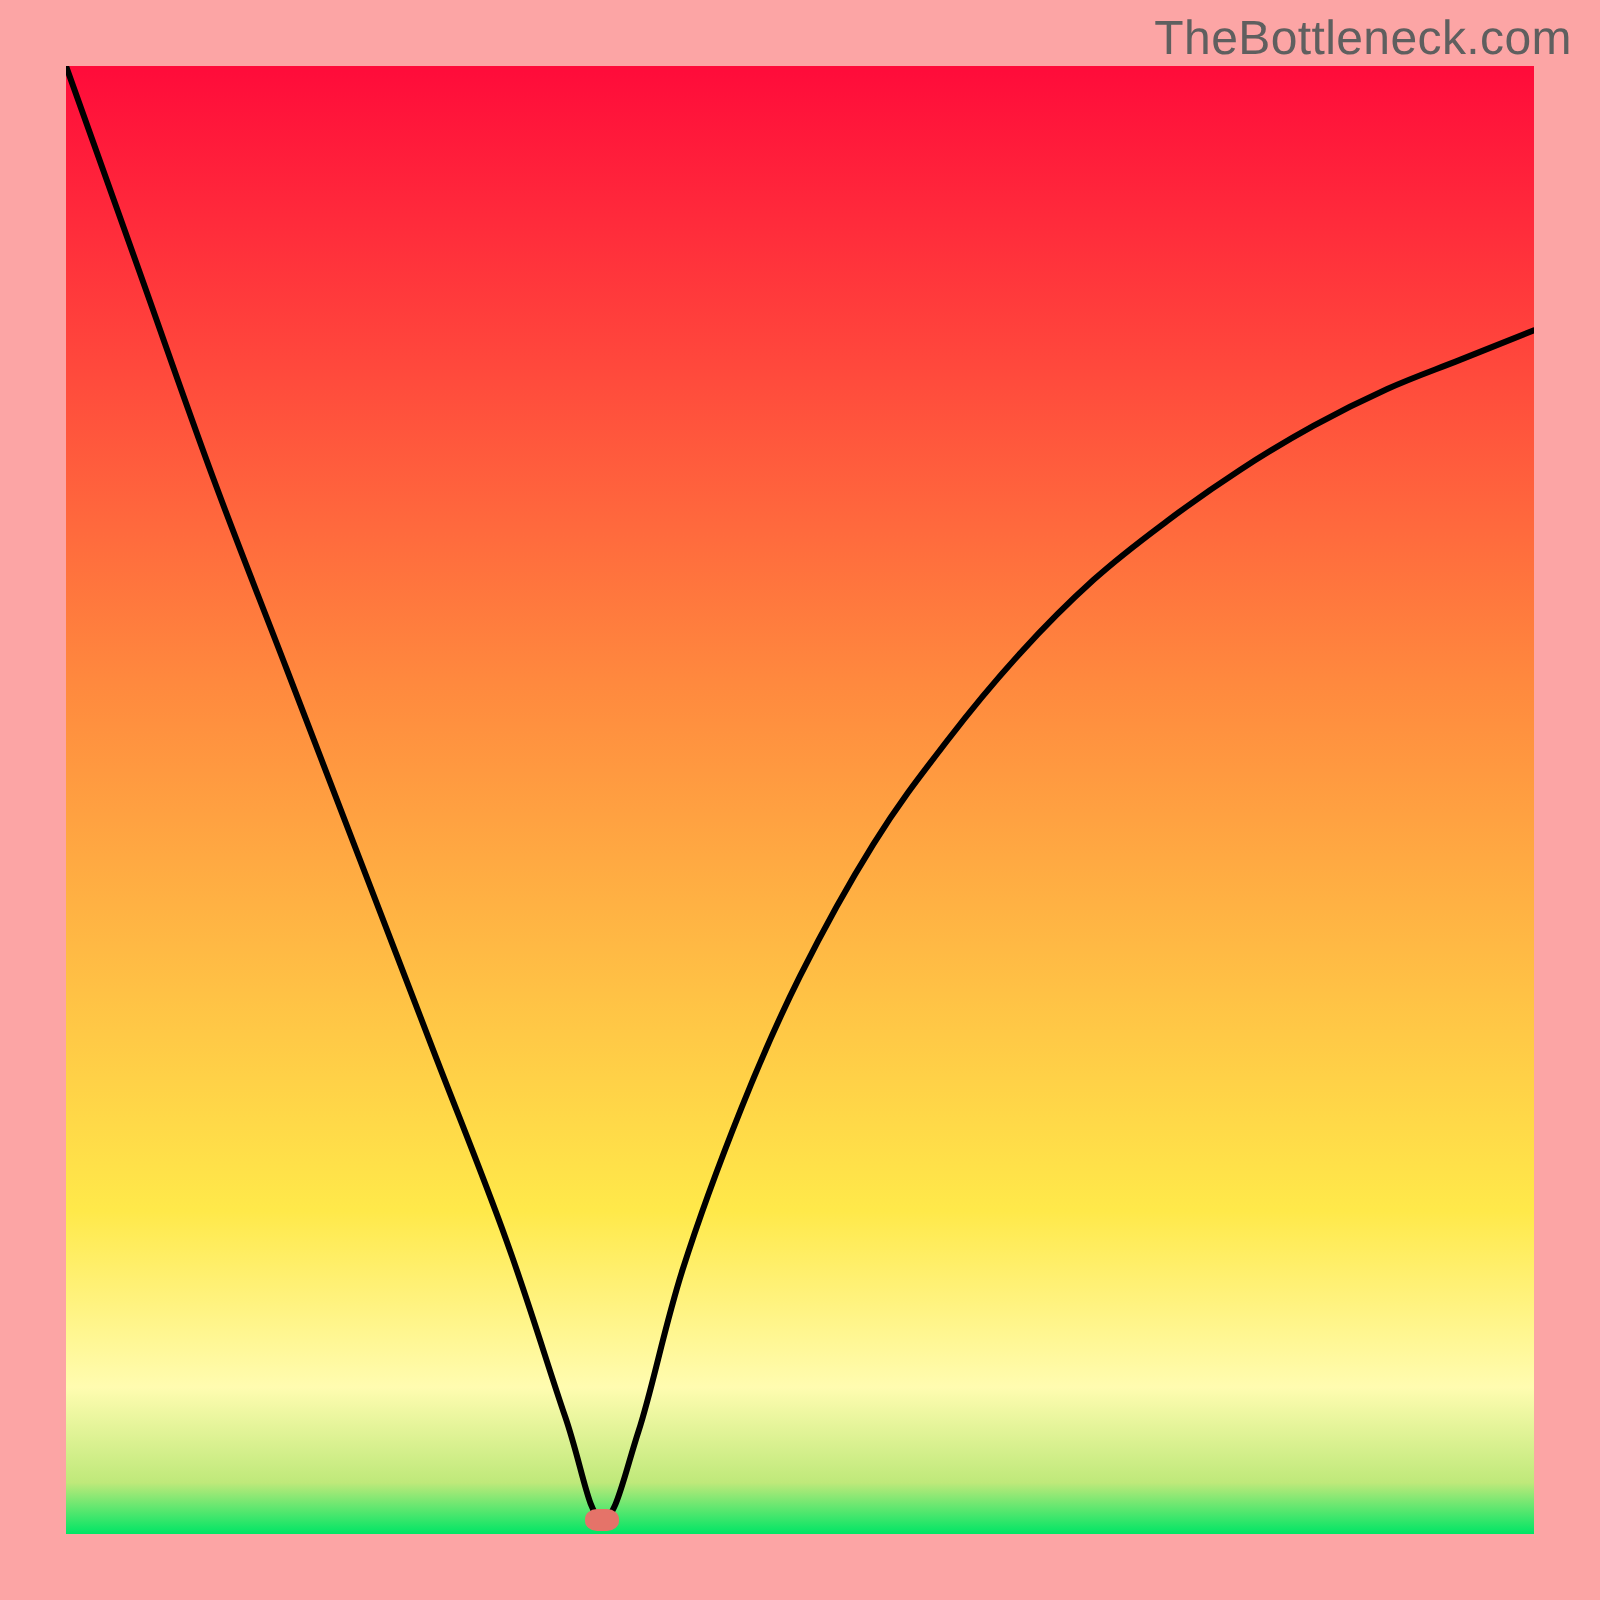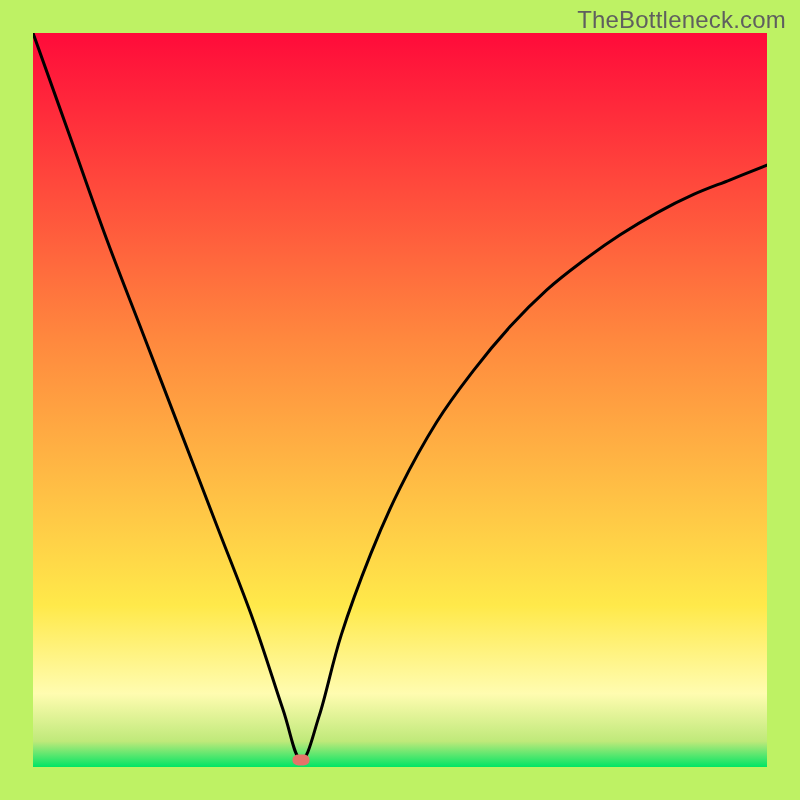--- a/index.html
+++ b/index.html
@@ -10,21 +10,21 @@
     background: #000;
     overflow: hidden;
     font-family: Arial, Helvetica, sans-serif;
   }
   .frame {
     position: absolute;
     left: 0;
     top: 0;
     width: 800px;
     height: 800px;
-    background: #bef264;
+    background: #fca5a5;
   }
   .plot {
     position: absolute;
     left: 33px;
     top: 33px;
     width: 734px;
     height: 734px;
     overflow: hidden;
   }
   .gradient {

